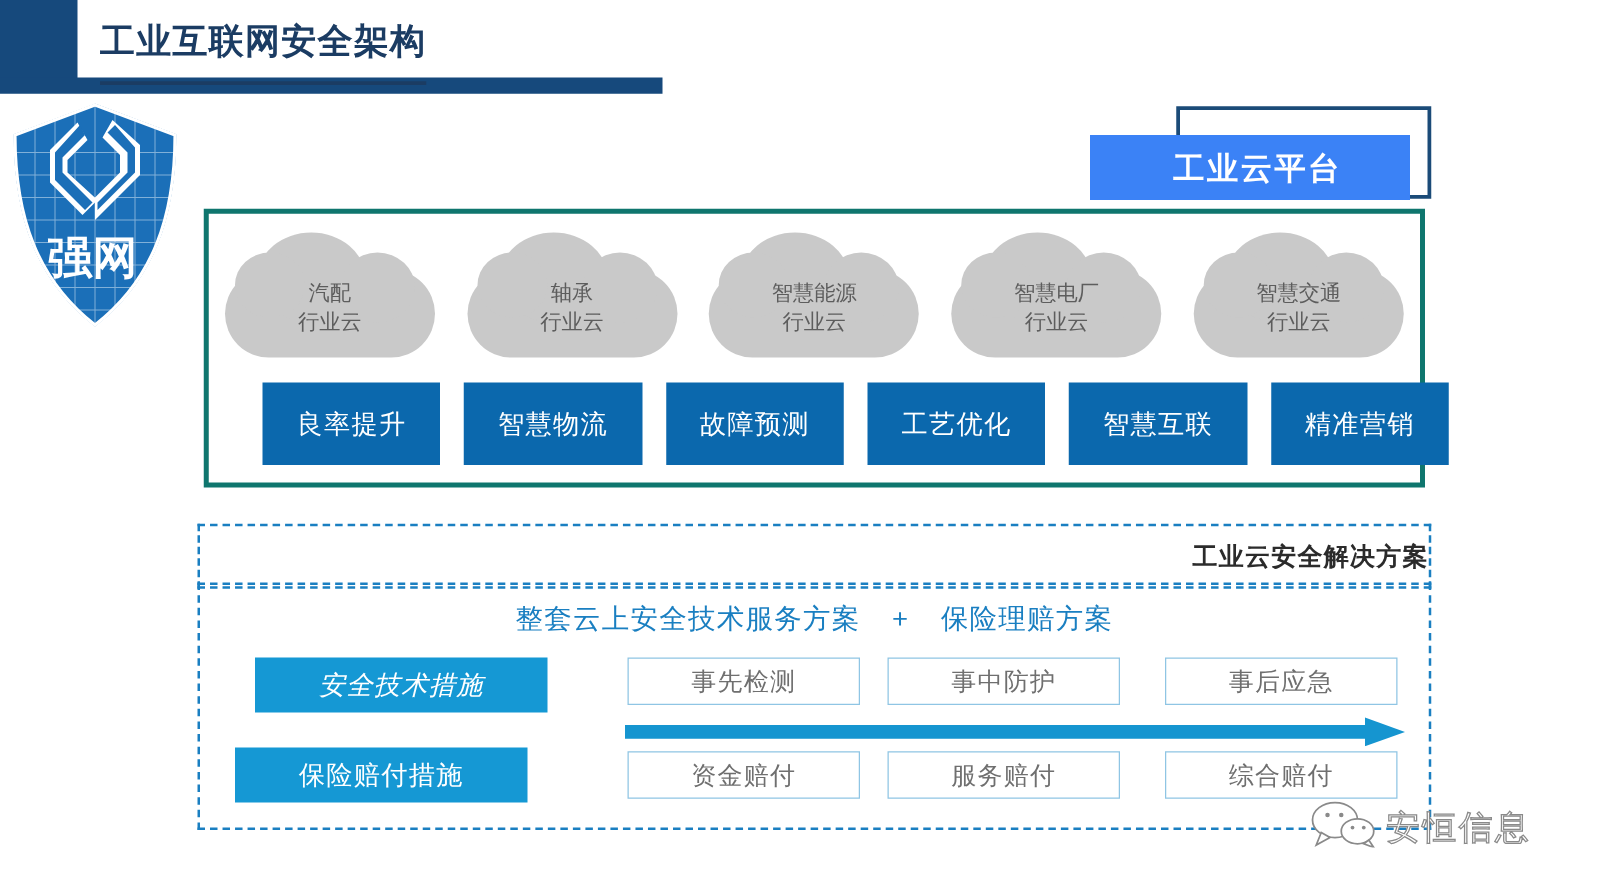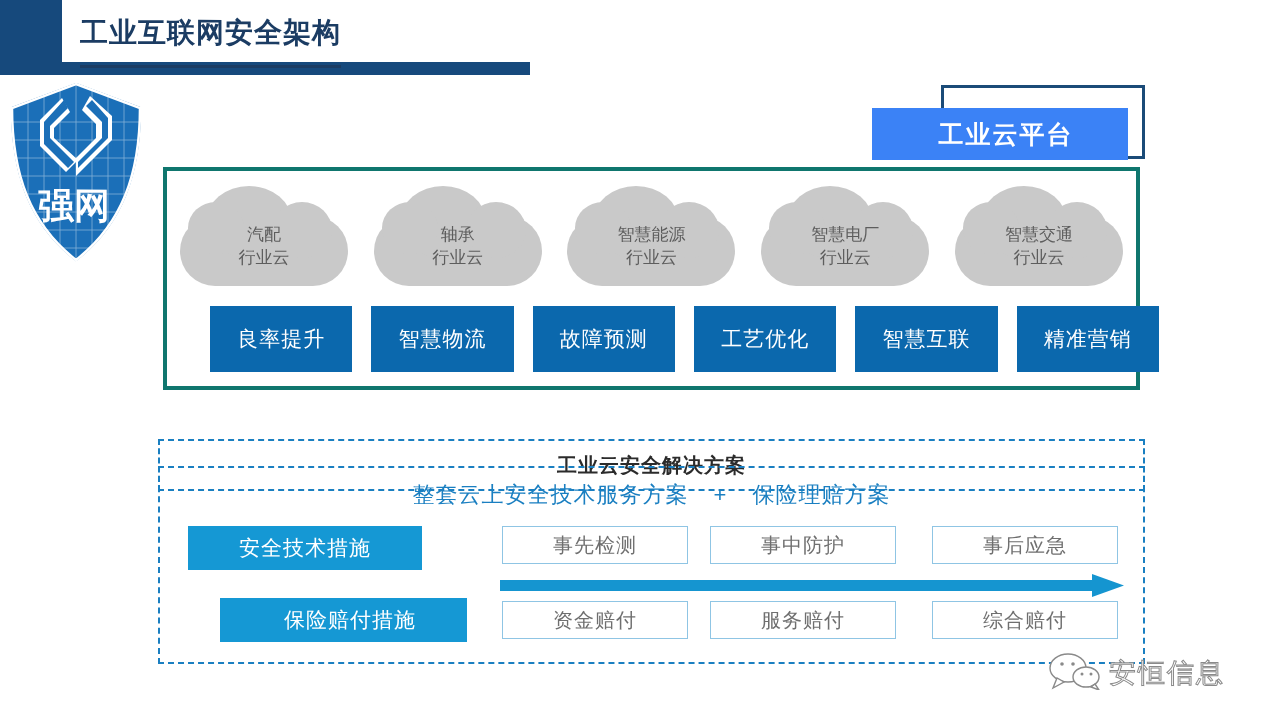--- a/index.html
+++ b/index.html
@@ -159,27 +159,27 @@
     justify-content: center;
     color: #ffffff;
     font-size: 21px;
     letter-spacing: 1px;
     white-space: nowrap;
   }
 
   
   #solution-outer {
     position: absolute;
-    left: 158px; top: 439px;
+    left: 158px; top: 419px;
     width: 987px; height: 52px;
     border: 2px dashed #1a7fc1;
     box-sizing: border-box;
     display: flex;
     align-items: center;
-    justify-content: center;
+    justify-content: flex-end;
   }
   #solution-title {
     font-size: 20px;
     font-weight: bold;
     color: #2b2b2b;
     letter-spacing: 1px;
   }
 
   #solution-inner {
     position: absolute;
@@ -206,22 +206,22 @@
     width: 234px;
     height: 44px;
     background: #1598d4;
     display: flex;
     align-items: center;
     justify-content: center;
     color: #ffffff;
     font-size: 21px;
     letter-spacing: 1px;
   }
-  #measure-label-tech { left: 28px; top: 58px; }
-  #measure-label-insurance { left: 60px; top: 130px; padding-left: 13px; }
+  #measure-label-tech { left: 44px; top: 58px; font-style: italic; }
+  #measure-label-insurance { left: 28px; top: 130px; }
 
   .phase-box {
     position: absolute;
     width: 186px;
     height: 38px;
     background: #ffffff;
     border: 1.5px solid #8fc5e4;
     box-sizing: border-box;
     display: flex;
     align-items: center;
@@ -243,21 +243,20 @@
     width: 624px; height: 24px;
   }
 
   
   #watermark {
     position: absolute;
     left: 1047px; top: 640px;
     display: flex;
     align-items: center;
     gap: 8px;
-    margin-top: 12px;
   }
   #watermark .wm-text {
     font-size: 27px;
     color: #ffffff;
     -webkit-text-stroke: 1px #8a8a8a;
     letter-spacing: 2px;
     font-weight: normal;
   }
 </style>
 </head>

